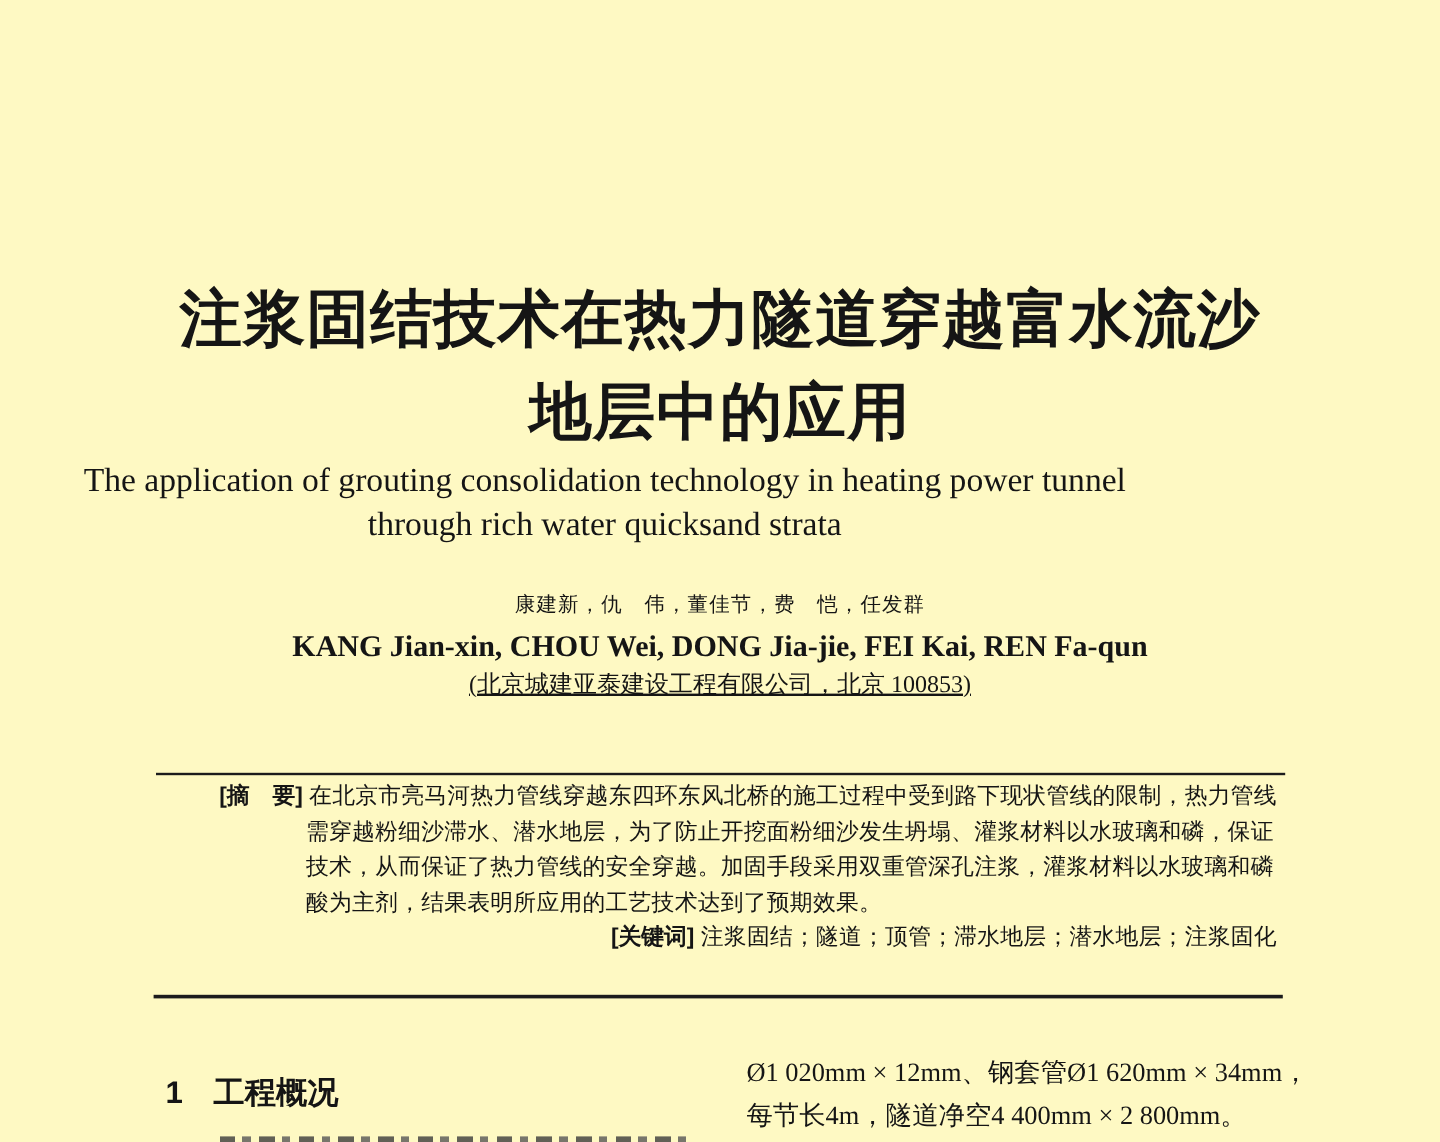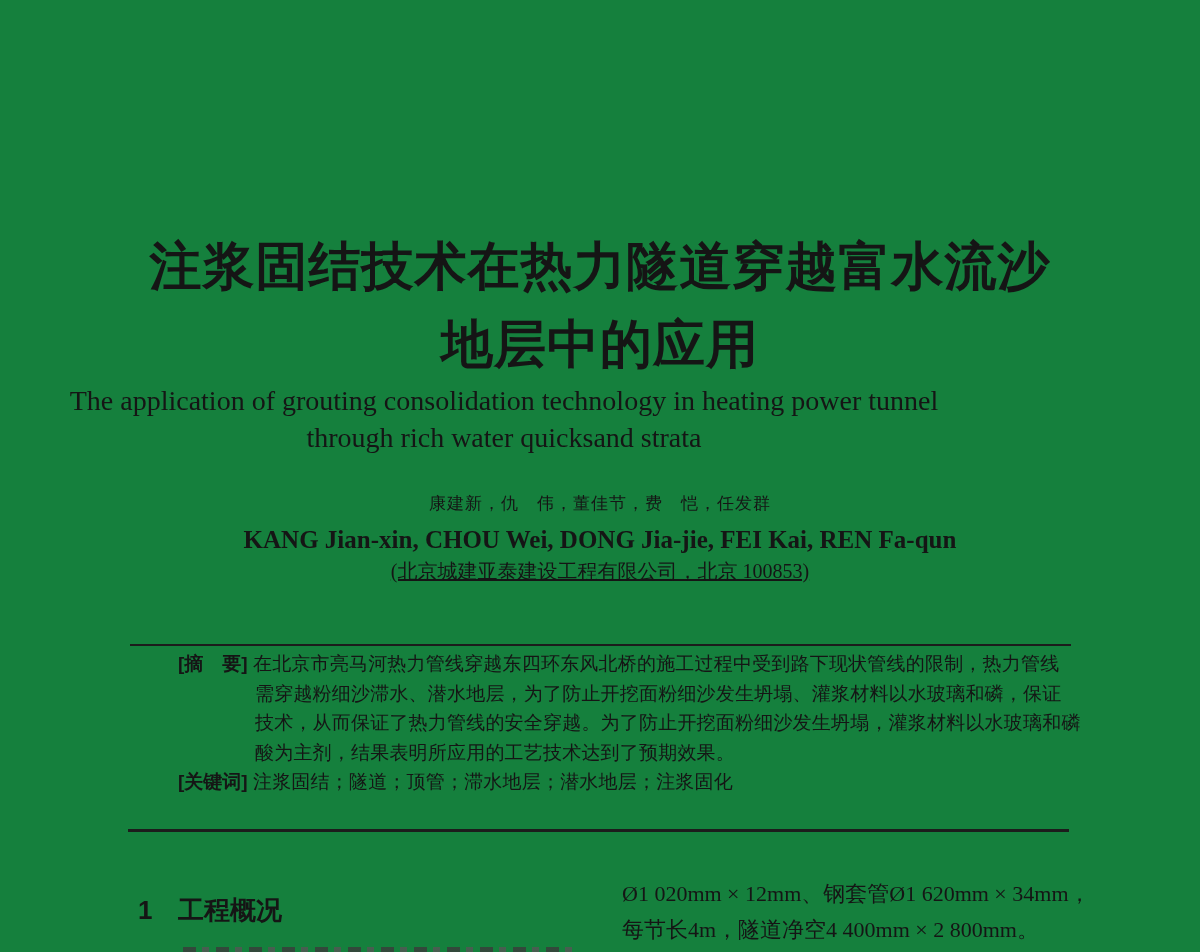--- a/index.html
+++ b/index.html
@@ -1,19 +1,19 @@
 <!DOCTYPE html>
 <html><head>
 <meta charset="utf-8">
 <style>
   html,body{margin:0;padding:0;background:#e8e8e8;}
   .page{
     position:relative;
     width:1200px;height:952px;
-    background:#15803d;
+    background:#fef9c3;
     overflow:hidden;
     font-family:"Liberation Serif","DejaVu Serif",serif;
     color:#151515;
   }
   
   .title-zh{
     position:absolute;top:228px;left:0;width:1200px;
     text-align:center;
     font-size:52px;line-height:78px;font-weight:bold;
     letter-spacing:1px;
@@ -41,21 +41,21 @@
   .rule{position:absolute;background:#1c1c1c;}
   .rule-top{top:644px;left:130px;width:941px;height:2px;}
   .rule-bottom{top:829px;left:128px;width:941px;height:3px;}
   
   .abstract-block{
     position:absolute;top:649px;left:178px;width:886px;
     font-size:19px;line-height:29.5px;
     letter-spacing:0.2px;
   }
   .abs-line{padding-left:77px;white-space:nowrap;}
-  .abs-line.hang{text-indent:-77px;}
+  .abs-line.hang{text-indent:-77px;text-align:right;}
   .abs-label{font-weight:bold;font-family:"Liberation Sans","DejaVu Sans",sans-serif;letter-spacing:0;}
   .abs-label::after{content:"\00a0";}
   
   .col-left{
     position:absolute;top:880px;left:138px;width:445px;
   }
   .section-heading{
     margin-top:14px;
     font-family:"Liberation Sans","DejaVu Sans",sans-serif;
     font-weight:bold;font-size:26px;line-height:32px;
@@ -96,21 +96,21 @@
   <div class="authors-en">KANG Jian-xin, CHOU Wei, DONG Jia-jie, FEI Kai, REN Fa-qun</div>
   <div class="affiliation">(北京城建亚泰建设工程有限公司，北京 100853)</div>
 
   <div class="rule rule-top"></div>
 
   <div class="abstract-block">
     <div class="abs-line hang">
       <span class="abs-label">[摘　要]</span><span>在北京市亮马河热力管线穿越东四环东风北桥的施工过程中受到路下现状管线的限制，热力管线</span>
     </div>
     <div class="abs-line">需穿越粉细沙滞水、潜水地层，为了防止开挖面粉细沙发生坍塌、灌浆材料以水玻璃和磷，保证</div>
-    <div class="abs-line">技术，从而保证了热力管线的安全穿越。为了防止开挖面粉细沙发生坍塌，灌浆材料以水玻璃和磷</div>
+    <div class="abs-line">技术，从而保证了热力管线的安全穿越。加固手段采用双重管深孔注浆，灌浆材料以水玻璃和磷</div>
     <div class="abs-line">酸为主剂，结果表明所应用的工艺技术达到了预期效果。</div>
     <div class="abs-line hang">
       <span class="abs-label">[关键词]</span><span>注浆固结；隧道；顶管；滞水地层；潜水地层；注浆固化</span>
     </div>
   </div>
 
   <div class="rule rule-bottom"></div>
 
   <div class="col-left">
     <div class="section-heading">

